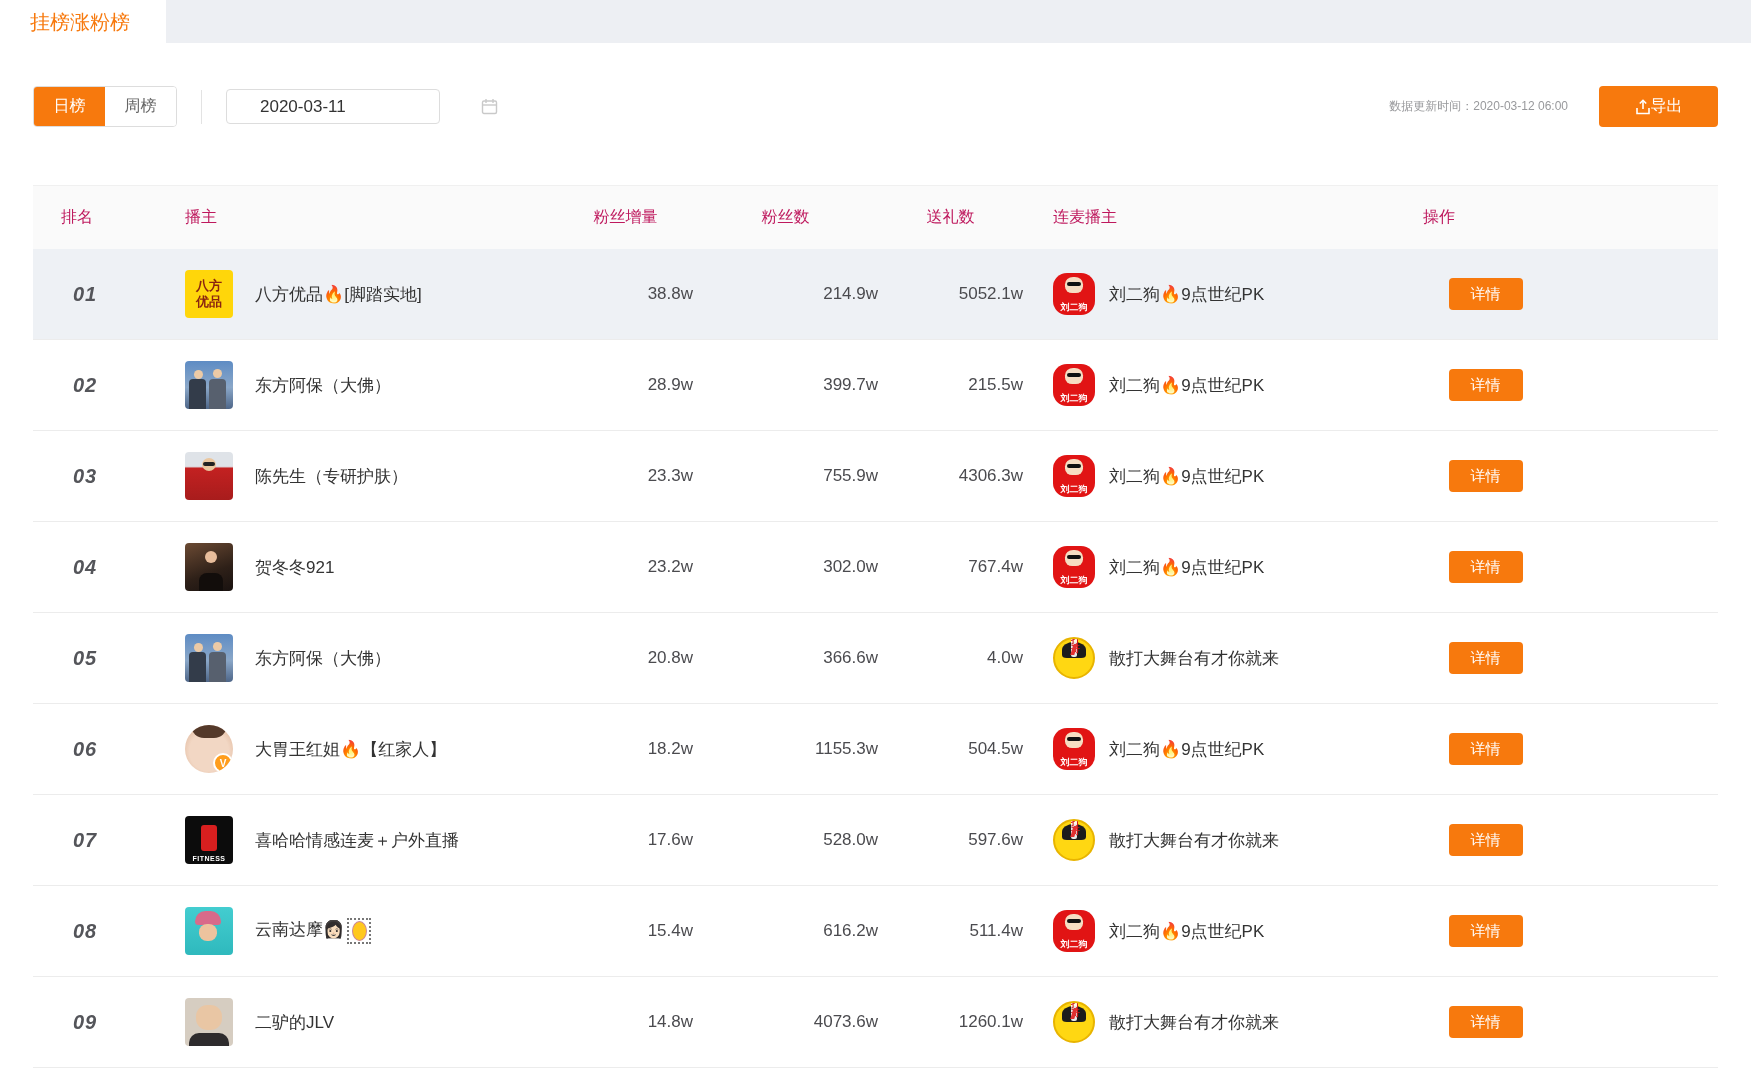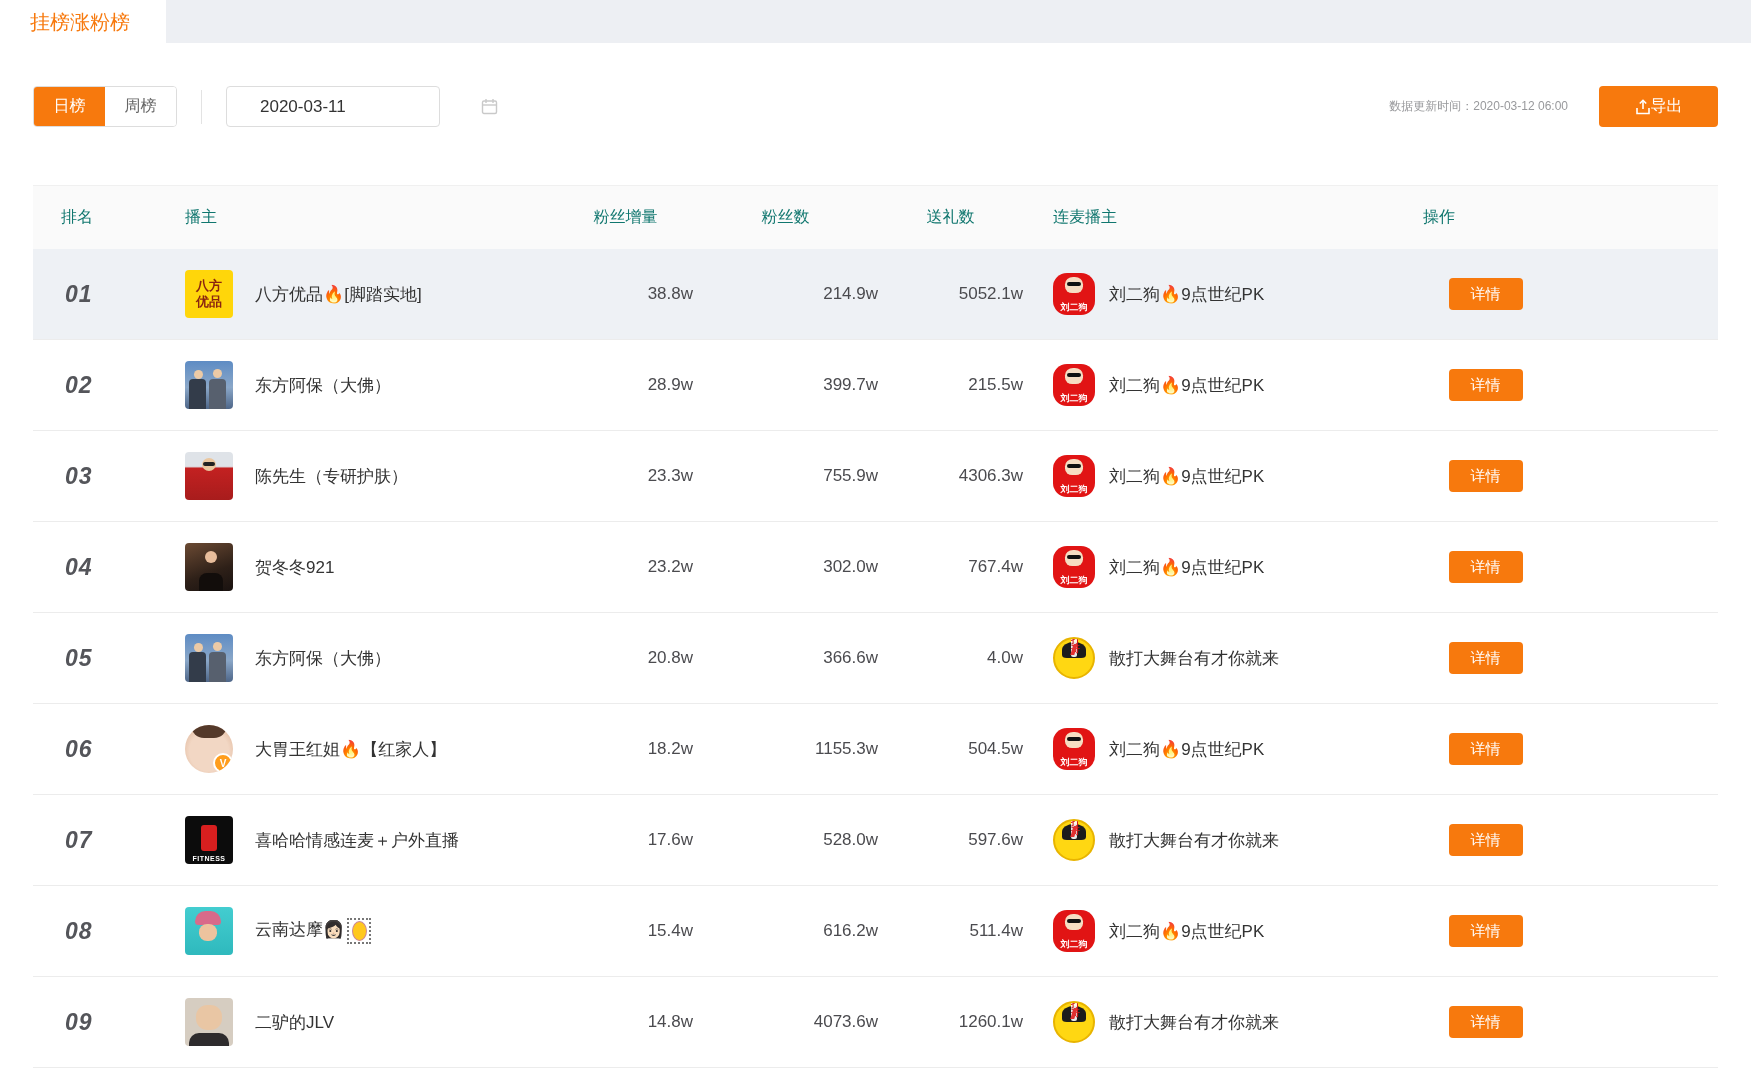--- a/index.html
+++ b/index.html
@@ -11,45 +11,45 @@
   .tab { width:166px; height:45px; background:#fff; display:flex; align-items:center;
     padding-left:30px; font-size:20px; color:#f7790d; cursor:pointer; }
 
   
   .controls { margin:43px 33px 0 33px; height:41px; display:flex; align-items:center; }
   .seg { display:flex; height:41px; border:1px solid #ddd; border-radius:4px; overflow:hidden;align-items:center; }
   .seg button { height:100%; width:71px; font-size:16px; border:none; background:#fff;
     color:#666; cursor:pointer; font-family:inherit; }
   .seg .seg--active { background:#f7790d; color:#fff; }
   .vdivider { width:1px; height:34px; background:#e3e3e3; margin:0 24px; }
-  .date-box { width:214px; height:41px; border:1px solid #ddd; border-radius:4px;
+  .date-box { width:214px; height:35px; border:1px solid #ddd; border-radius:4px;
     display:flex; align-items:center; padding:0 14px 0 33px; }
   .date-box input { border:none; outline:none; flex:1; font-size:17px; color:#333;
     font-family:inherit; background:transparent; }
   .right-group { margin-left:auto; display:flex; align-items:center; }
   .update-time { font-size:12px; color:#98999c; margin-right:31px; }
   .export-btn { width:119px; height:41px; background:#f7790d; border:none; border-radius:4px;
     color:#fff; font-size:16px; display:flex; align-items:center; justify-content:center;
     cursor:pointer; font-family:inherit; }
 
   
   .table { margin:58px 33px 0 33px; }
   .grid-row { display:grid; grid-template-columns:125px 400px 135px 185px 145px 400px 125px auto;
     align-items:center; }
   .thead { height:64px; background:#fafafa; border-top:1px solid #f0f0f0; }
-  .thead span { font-size:16px; color:#0f766e; }
+  .thead span { font-size:16px; color:#be185d; }
   .th-rank { padding-left:28px; }
   .th-broadcaster { padding-left:27px; }
   .th-num { text-align:center; }
   .th-cohost { padding-left:30px; }
   .th-action { text-align:left; }
 
   .row { height:91px; border-bottom:1px solid #ececec; background:#fff; }
   .row--highlight { background:#eef1f5; }
-  .cell-rank { padding-left:32px; font-size:23px; font-weight:bold; font-style:italic;
+  .cell-rank { padding-left:40px; font-size:20px; font-weight:bold; font-style:italic;
     color:#54555a; letter-spacing:1px; }
   .cell-broadcaster { padding-left:27px; display:flex; align-items:center; gap:22px; }
   .cell-num { text-align:right; font-size:17px; color:#4b4b4f; }
   .cell-cohost { padding-left:30px; display:flex; align-items:center; gap:14px; }
   .cell-action { text-align:center; }
   .bname, .cohost-name { font-size:17px; color:#333; }
   .detail-btn { width:74px; height:32px; background:#f7790d; color:#fff; border:none;
     border-radius:4px; font-size:15px; cursor:pointer; font-family:inherit; }
 
   

